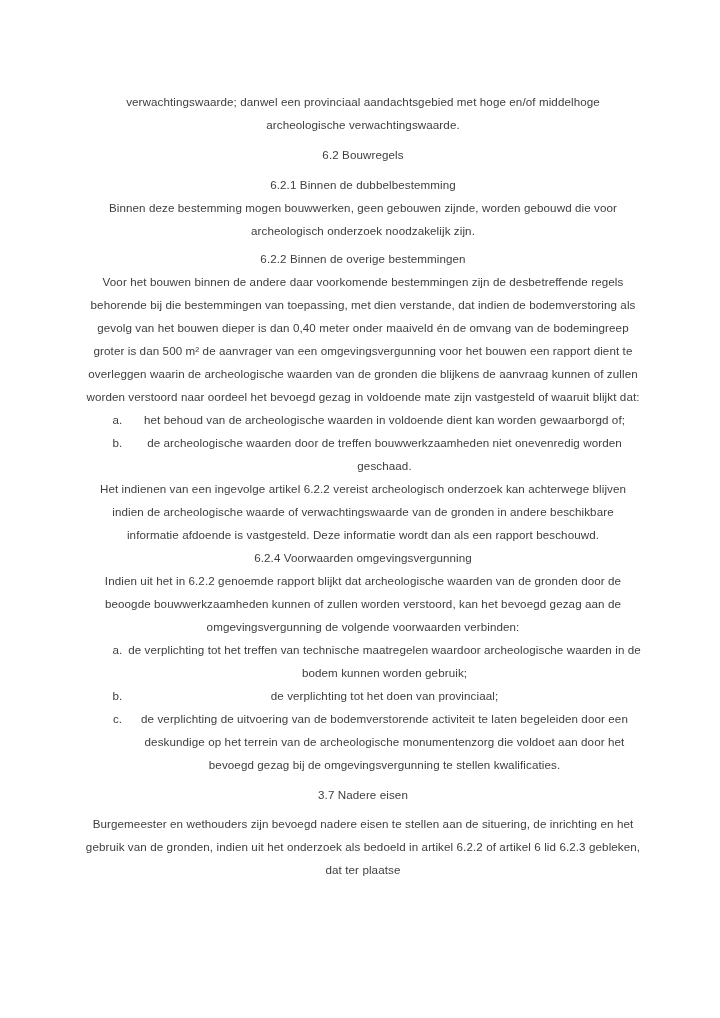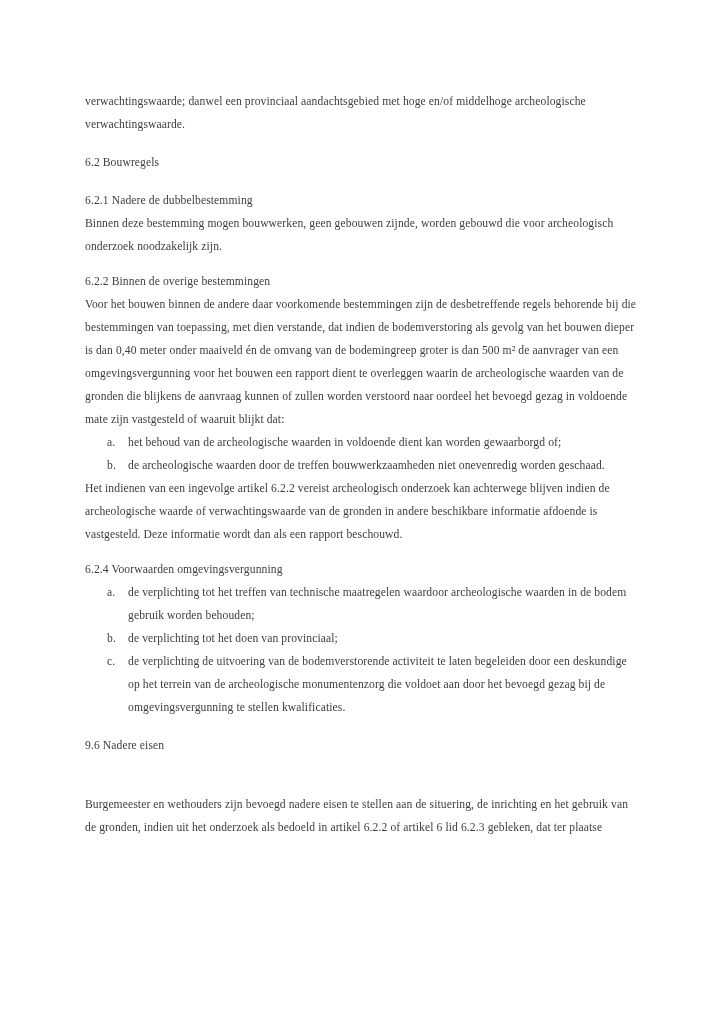--- a/index.html
+++ b/index.html
@@ -6,41 +6,42 @@
     margin: 0;
     padding: 0;
     background: #ffffff;
   }
   .page {
     position: relative;
     width: 720px;
     height: 1018px;
     background: #ffffff;
     overflow: hidden;
-    font-family: Liberation Serif, serif;
+    font-family: Liberation Sans, sans-serif;
     color: #3d3d3d;
+    text-align: center;
   }
   .content {
     position: absolute;
     left: 85px;
     top: 90px;
     width: 556px;
     font-size: 11.6px;
     line-height: 23px;
     letter-spacing: 0.1px;
   }
   .para, .heading {
     margin: 0;
     padding: 0;
     font-weight: normal;
   }
-  .gap-sm  { margin-top: 12px; }
-  .gap-md  { margin-top: 12px; }
-  .gap-lg  { margin-top: 15px; }
-  .gap-xl  { margin-top: 36px; }
+  .gap-sm  { }
+  .gap-md  { margin-top: 5px; }
+  .gap-lg  { margin-top: 7px; }
+  .gap-xl  { margin-top: 6px; }
   .list {
     margin: 0;
     padding: 0;
   }
   .list-item {
     display: flex;
     align-items: flex-start;
     padding-left: 22px;
   }
   .list-marker {
@@ -54,53 +55,54 @@
 </head>
 <body>
 
 <div class="page">
   <div class="content">
 
     <p class="para">verwachtingswaarde; danwel een provinciaal aandachtsgebied met hoge en/of middelhoge archeologische verwachtingswaarde.</p>
 
     <p class="heading gap-lg">6.2 Bouwregels</p>
 
-    <p class="heading gap-lg">6.2.1 Nadere de dubbelbestemming</p>
+    <p class="heading gap-lg">6.2.1 Binnen de dubbelbestemming</p>
     <p class="para">Binnen deze bestemming mogen bouwwerken, geen gebouwen zijnde, worden gebouwd die voor archeologisch onderzoek noodzakelijk zijn.</p>
 
     <p class="heading gap-md">6.2.2 Binnen de overige bestemmingen</p>
     <p class="para">Voor het bouwen binnen de andere daar voorkomende bestemmingen zijn de desbetreffende regels behorende bij die bestemmingen van toepassing, met dien verstande, dat indien de bodemverstoring als gevolg van het bouwen dieper is dan 0,40 meter onder maaiveld én de omvang van de bodemingreep groter is dan 500 m² de aanvrager van een omgevingsvergunning voor het bouwen een rapport dient te overleggen waarin de archeologische waarden van de gronden die blijkens de aanvraag kunnen of zullen worden verstoord naar oordeel het bevoegd gezag in voldoende mate zijn vastgesteld of waaruit blijkt dat:</p>
 
     <div class="list gap-md">
       <div class="list-item">
         <span class="list-marker">a.</span>
         <span class="list-text">het behoud van de archeologische waarden in voldoende dient kan worden gewaarborgd of;</span>
       </div>
       <div class="list-item">
         <span class="list-marker">b.</span>
         <span class="list-text">de archeologische waarden door de treffen bouwwerkzaamheden niet onevenredig worden geschaad.</span>
       </div>
     </div>
 
     <p class="para">Het indienen van een ingevolge artikel 6.2.2 vereist archeologisch onderzoek kan achterwege blijven indien de archeologische waarde of verwachtingswaarde van de gronden in andere beschikbare informatie afdoende is vastgesteld. Deze informatie wordt dan als een rapport beschouwd.</p>
 
     <p class="heading gap-sm">6.2.4 Voorwaarden omgevingsvergunning</p>
+    <p class="para">Indien uit het in 6.2.2 genoemde rapport blijkt dat archeologische waarden van de gronden door de beoogde bouwwerkzaamheden kunnen of zullen worden verstoord, kan het bevoegd gezag aan de omgevingsvergunning de volgende voorwaarden verbinden:</p>
 
     <div class="list gap-md">
       <div class="list-item">
         <span class="list-marker">a.</span>
-        <span class="list-text">de verplichting tot het treffen van technische maatregelen waardoor archeologische waarden in de bodem gebruik worden behouden;</span>
+        <span class="list-text">de verplichting tot het treffen van technische maatregelen waardoor archeologische waarden in de bodem kunnen worden gebruik;</span>
       </div>
       <div class="list-item">
         <span class="list-marker">b.</span>
         <span class="list-text">de verplichting tot het doen van provinciaal;</span>
       </div>
       <div class="list-item">
         <span class="list-marker">c.</span>
         <span class="list-text">de verplichting de uitvoering van de bodemverstorende activiteit te laten begeleiden door een deskundige op het terrein van de archeologische monumentenzorg die voldoet aan door het bevoegd gezag bij de omgevingsvergunning te stellen kwalificaties.</span>
       </div>
     </div>
 
-    <p class="heading gap-lg">9.6 Nadere eisen</p>
+    <p class="heading gap-lg">3.7 Nadere eisen</p>
     <p class="para gap-xl">Burgemeester en wethouders zijn bevoegd nadere eisen te stellen aan de situering, de inrichting en het gebruik van de gronden, indien uit het onderzoek als bedoeld in artikel 6.2.2 of artikel 6 lid 6.2.3 gebleken, dat ter plaatse</p>
 
   </div>
 </div>
 
 </body></html>

